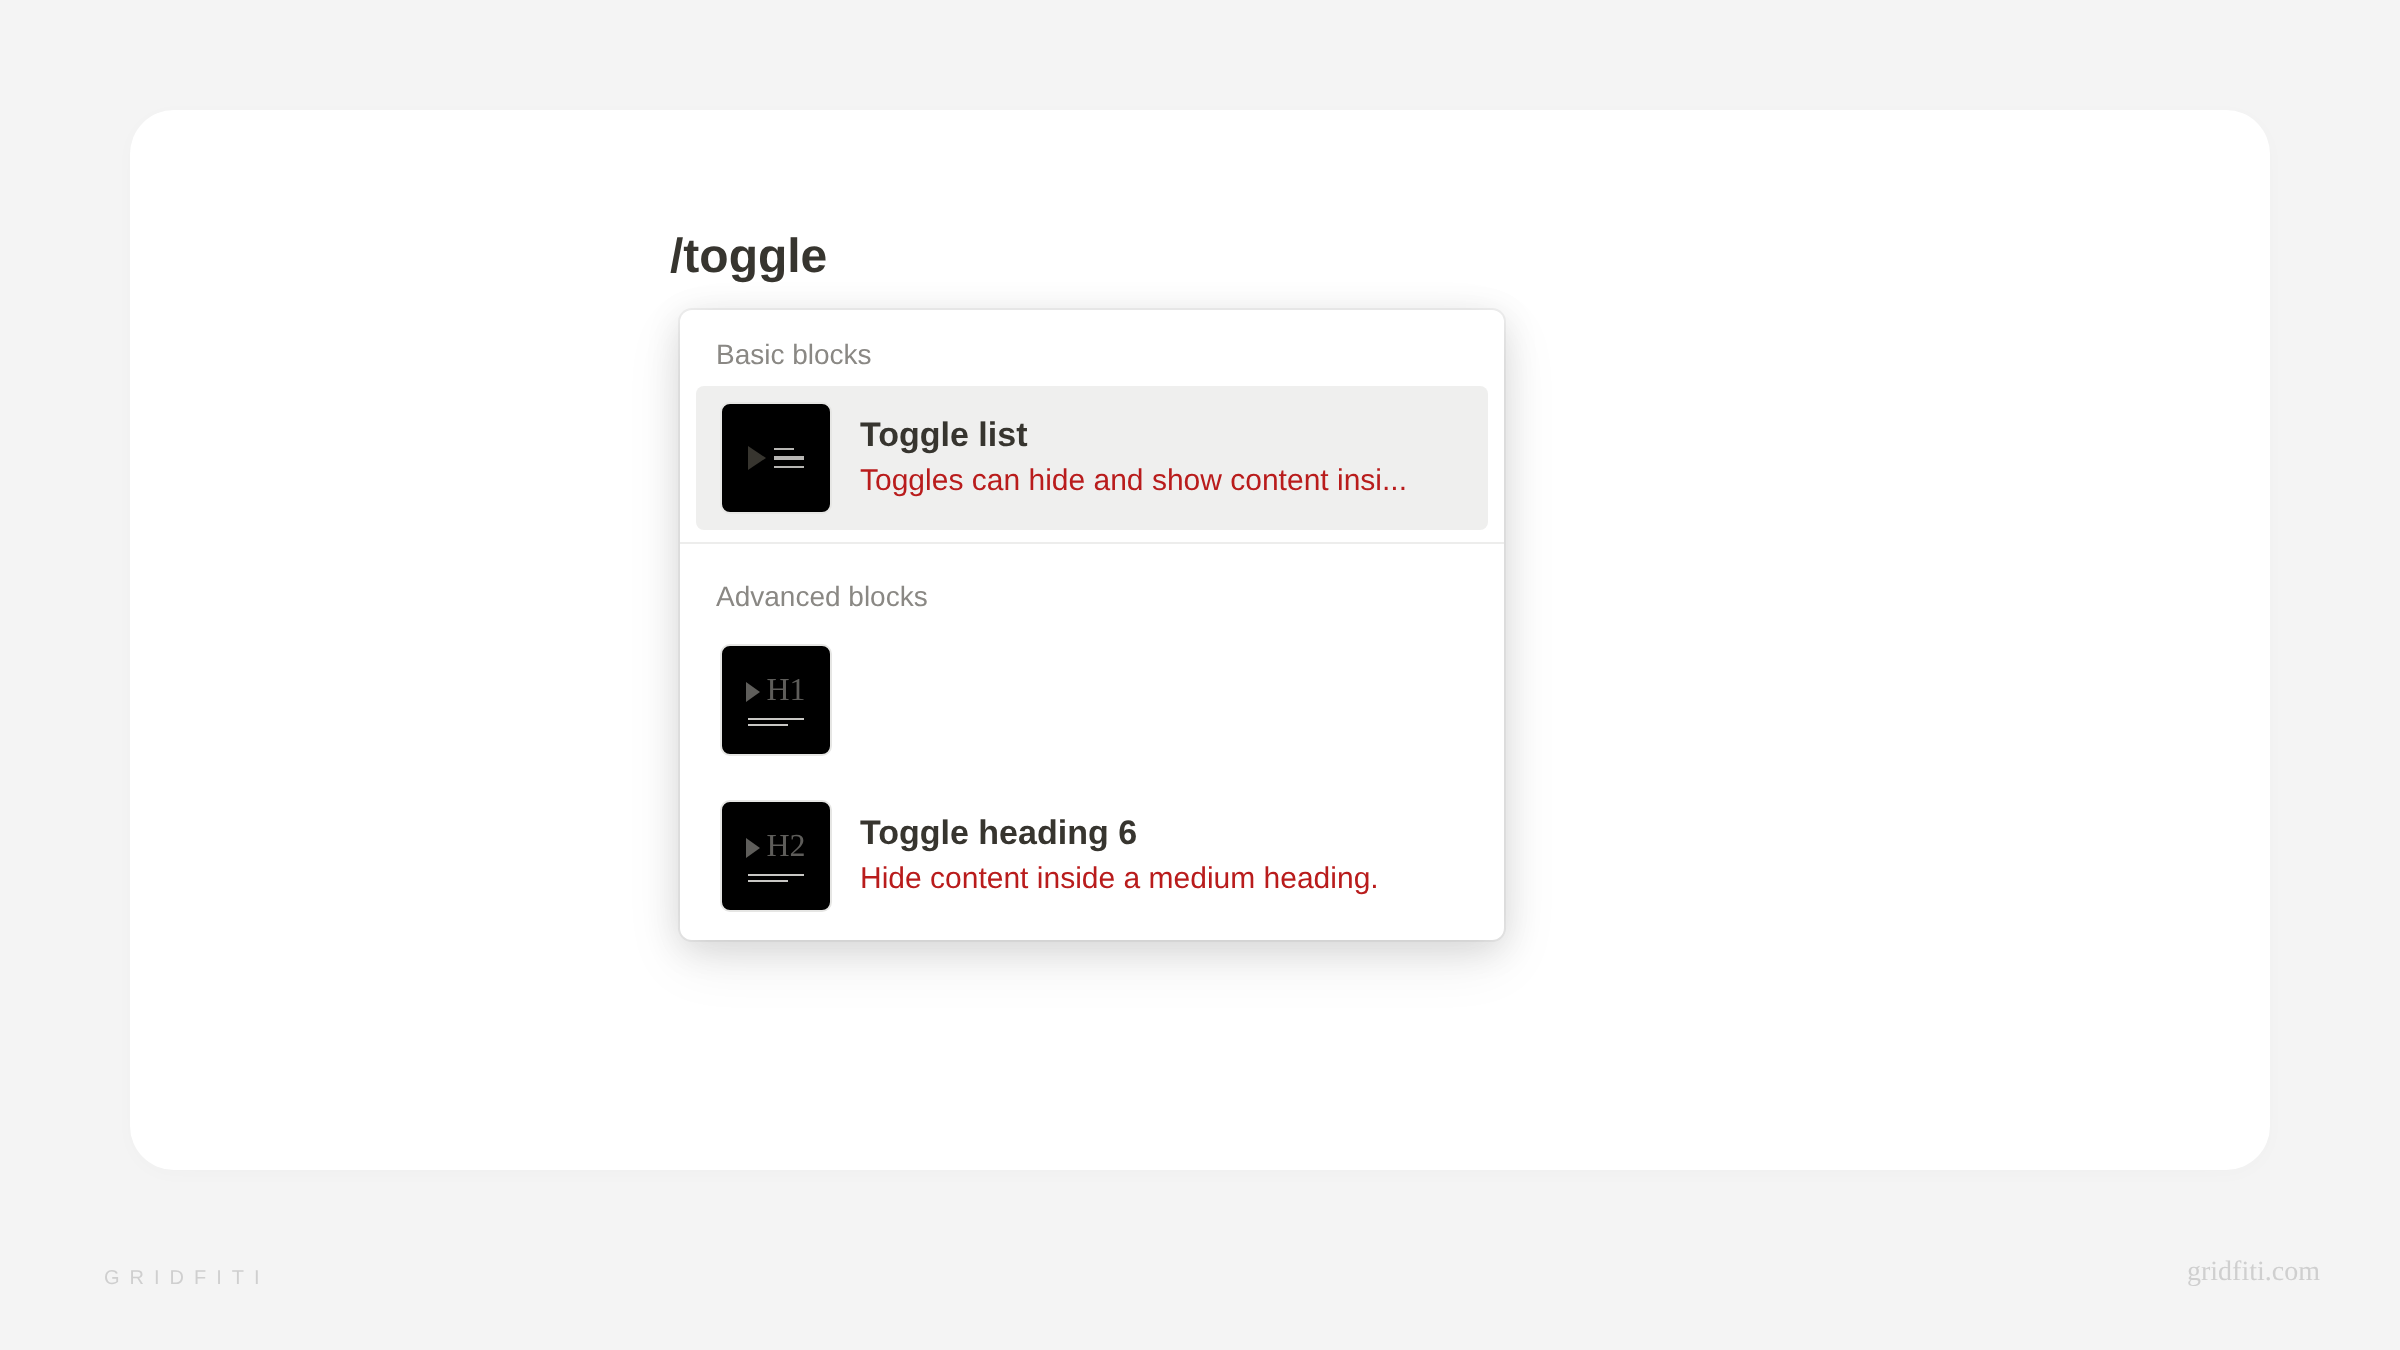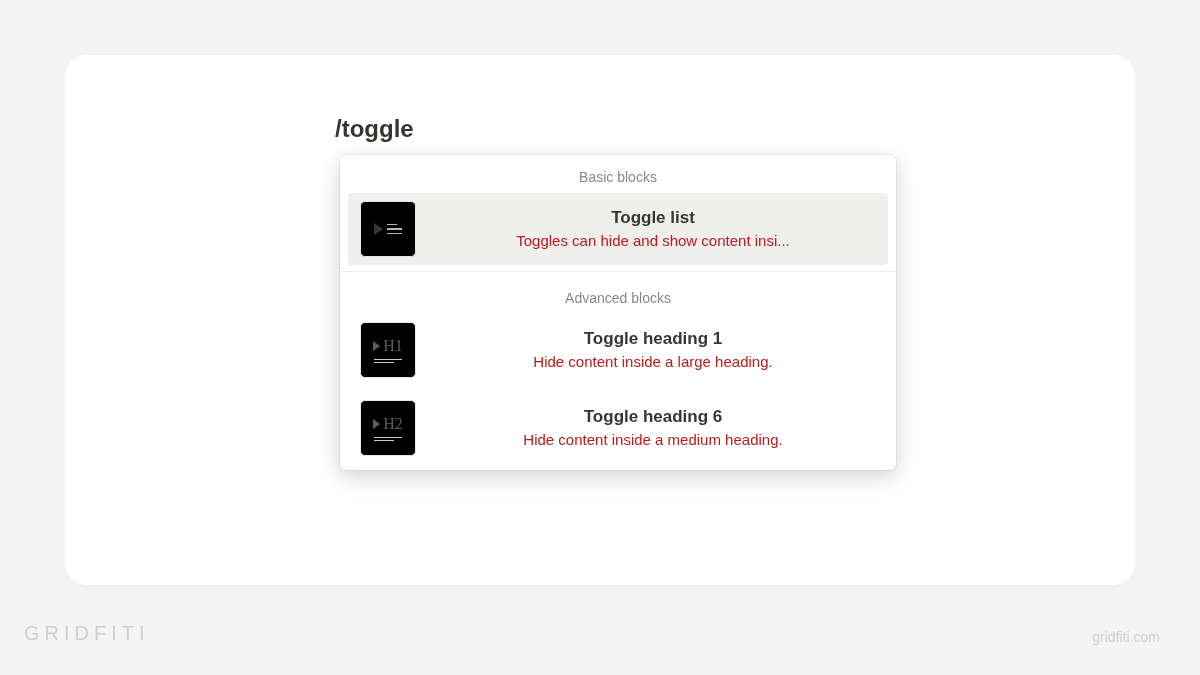--- a/index.html
+++ b/index.html
@@ -30,26 +30,25 @@
       top: 115px;
       left: 335px;
       font-size: 24px;
       color: #37352f;
       font-weight: 700;
     }
     .menu {
       position: absolute;
       top: 155px;
       left: 340px;
-      width: 556px;
+      width: 412px;
       background: #ffffff;
       border-radius: 6px;
       box-shadow: 0 0 0 1px rgba(15,15,15,0.05), 0 4px 18px rgba(15,15,15,0.12), 0 10px 30px rgba(0,0,0,0.08);
       overflow: hidden;
-      text-align: center;
     }
     .section-label {
       padding: 14px 18px 8px 18px;
       font-size: 14px;
       color: #8a8884;
       font-weight: 500;
     }
     .menu-item {
       display: flex;
       align-items: center;
@@ -93,32 +92,33 @@
       text-overflow: ellipsis;
     }
     .divider {
       height: 1px;
       background: #ededec;
       margin: 6px 0 4px 0;
     }
     .watermark-left {
       position: absolute;
       bottom: 30px;
-      left: 24px;
-      font-size: 20px;
+      left: 52px;
+      font-size: 10px;
       letter-spacing: 5px;
       color: #cfcfcf;
       font-weight: 500;
     }
     .watermark-right {
       position: absolute;
       bottom: 30px;
       right: 40px;
       font-size: 14px;
       color: #cfcfcf;
+      font-family: Liberation Serif, serif;
     }
     
     .toggle-icon {
       display: flex;
       align-items: center;
       gap: 4px;
     }
     .tri {
       width: 0;
       height: 0;
@@ -213,24 +213,20 @@
         <div class="h-icon-row">
           <div class="tri-small"></div>
           <div class="h-label">H1</div>
         </div>
         <div class="h-lines">
             <span></span>
             <span></span>
           </div>
       </div>
     </div>
-    <div class="item-body">
-      <div class="item-title">Toggle heading 1</div>
-      <div class="item-desc">Hide content inside a large heading.</div>
-    </div>
   </div>
 
   <div class="menu-item">
     <div class="item-icon-box">
       <div class="h-icon">
         <div class="h-icon-row">
           <div class="tri-small"></div>
           <div class="h-label">H2</div>
         </div>
         <div class="h-lines">

